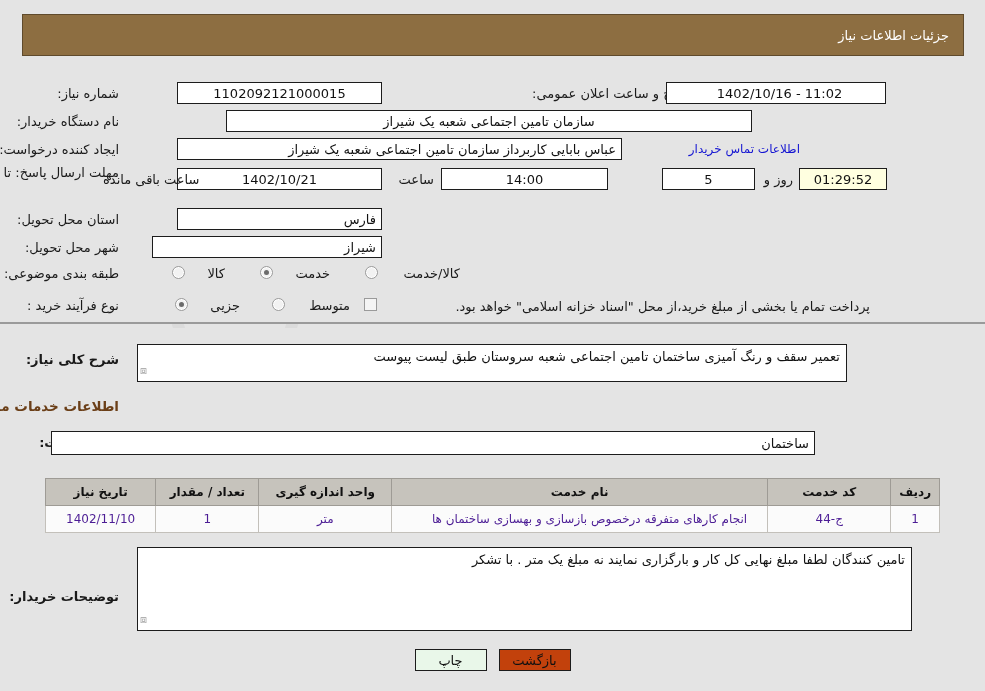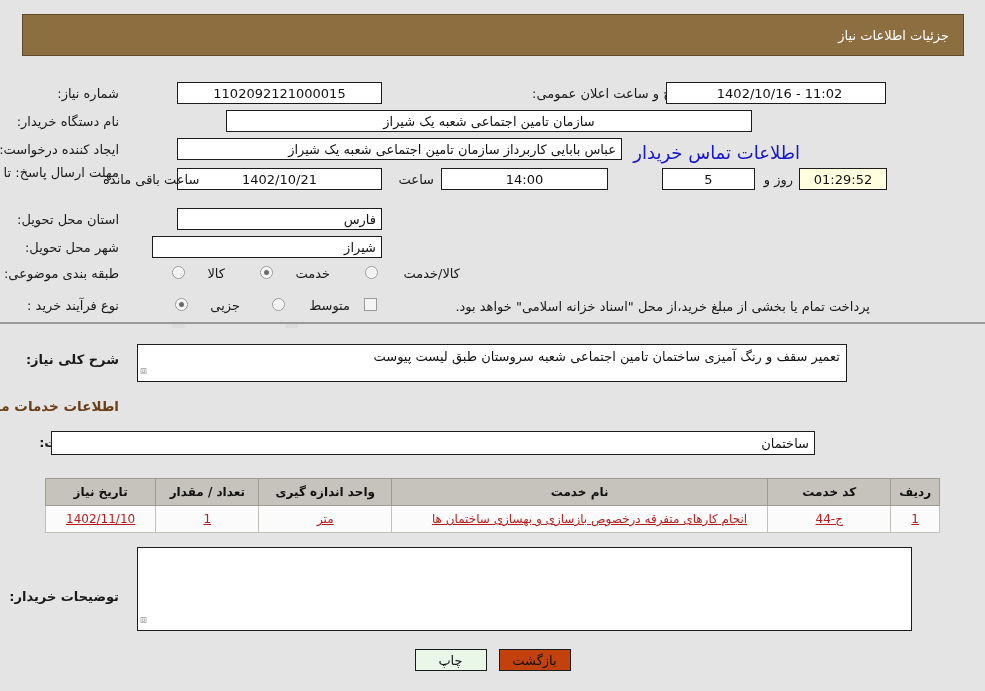--- a/index.html
+++ b/index.html
@@ -106,21 +106,21 @@
     white-space: nowrap;
     overflow: hidden;
     text-align: center;
     font-family: "DejaVu Sans", "Liberation Sans", sans-serif;
   }
   .fld.rtlright { text-align: right; }
   .fld.yellow { background: #ffffe0; }
 
   .link {
     position: absolute;
-    font-size: 18px;
+    font-size: 12px;
     color: #1414d2;
     cursor: pointer;
     white-space: nowrap;
   }
 
   
   .radio {
     position: absolute;
     width: 13px; height: 13px;
     border-radius: 50%;
@@ -181,22 +181,21 @@
     height: 27px;
     padding: 2px 4px;
     text-align: center;
   }
   .tbl td {
     background: #fbfbfb;
     border: 1px solid #c3c0ba;
     height: 27px;
     padding: 2px 20px;
     text-align: center;
-    color: #b91c1c;
-    text-decoration: underline;
+    color: #4c1d95;
   }
 
   
   .btnrow {
     position: absolute;
     left: 0; top: 649px;
     width: 985px;
     display: flex;
     justify-content: center;
     gap: 12px;
@@ -285,20 +284,21 @@
       <span class="grip">⧈</span>
     </div>
 
     <span class="lbl brown" style="right:866px; top:70px; font-size:13.5px;">اطلاعات خدمات مورد نیاز</span>
 
     <span class="lbl bold" style="right:866px; top:107px;">گروه خدمت:</span>
     <div class="fld rtlright" style="right:170px; top:103px; width:764px; height:24px; line-height:21px;">ساختمان</div>
 
     <span class="lbl bold" style="right:866px; top:261px;">توضیحات خریدار:</span>
     <div class="ta" style="right:73px; top:219px; width:775px; height:84px;">
+      <span>تامین کنندگان لطفا مبلغ نهایی کل کار و بارگزاری نمایند نه مبلغ یک متر . با تشکر</span>
       <span class="grip">⧈</span>
     </div>
   </div>
 
   <table class="tbl">
     <thead>
       <tr>
         <th style="width:40px;">ردیف</th>
         <th style="width:125px;">کد خدمت</th>
         <th style="width:385px;">نام خدمت</th>

